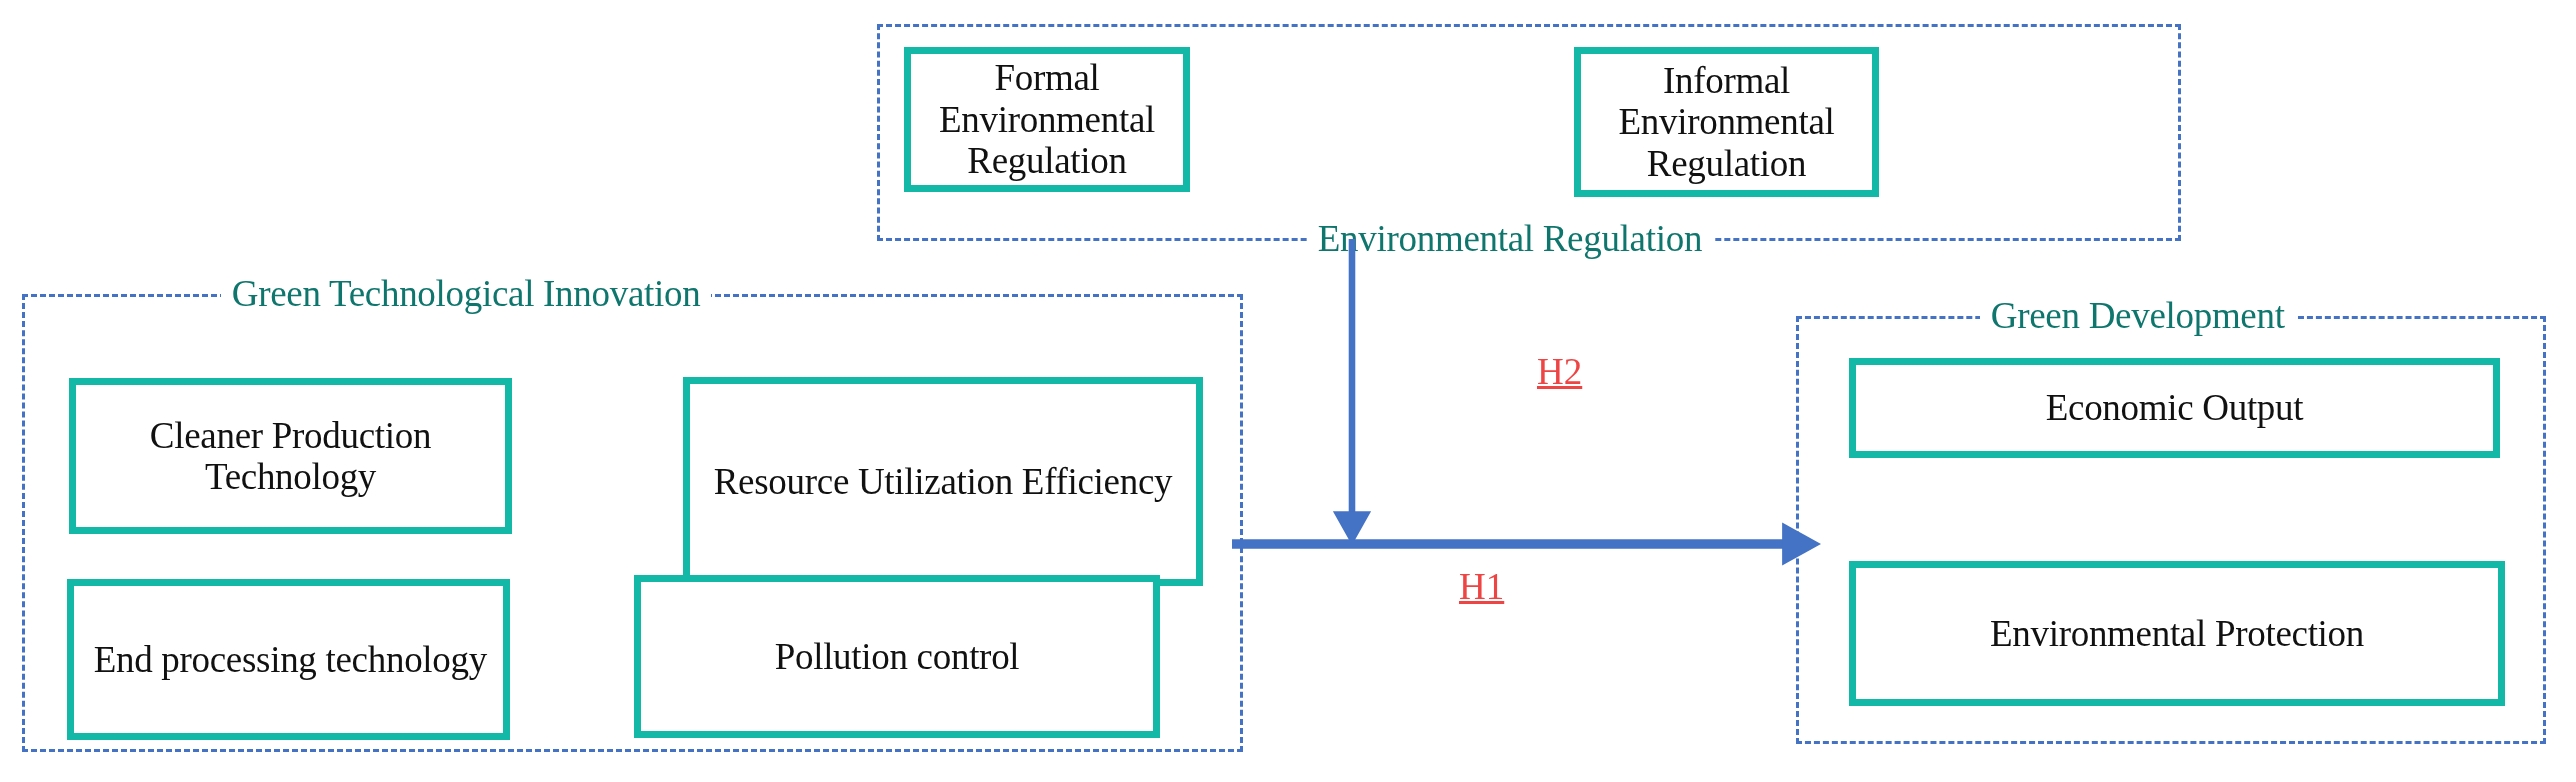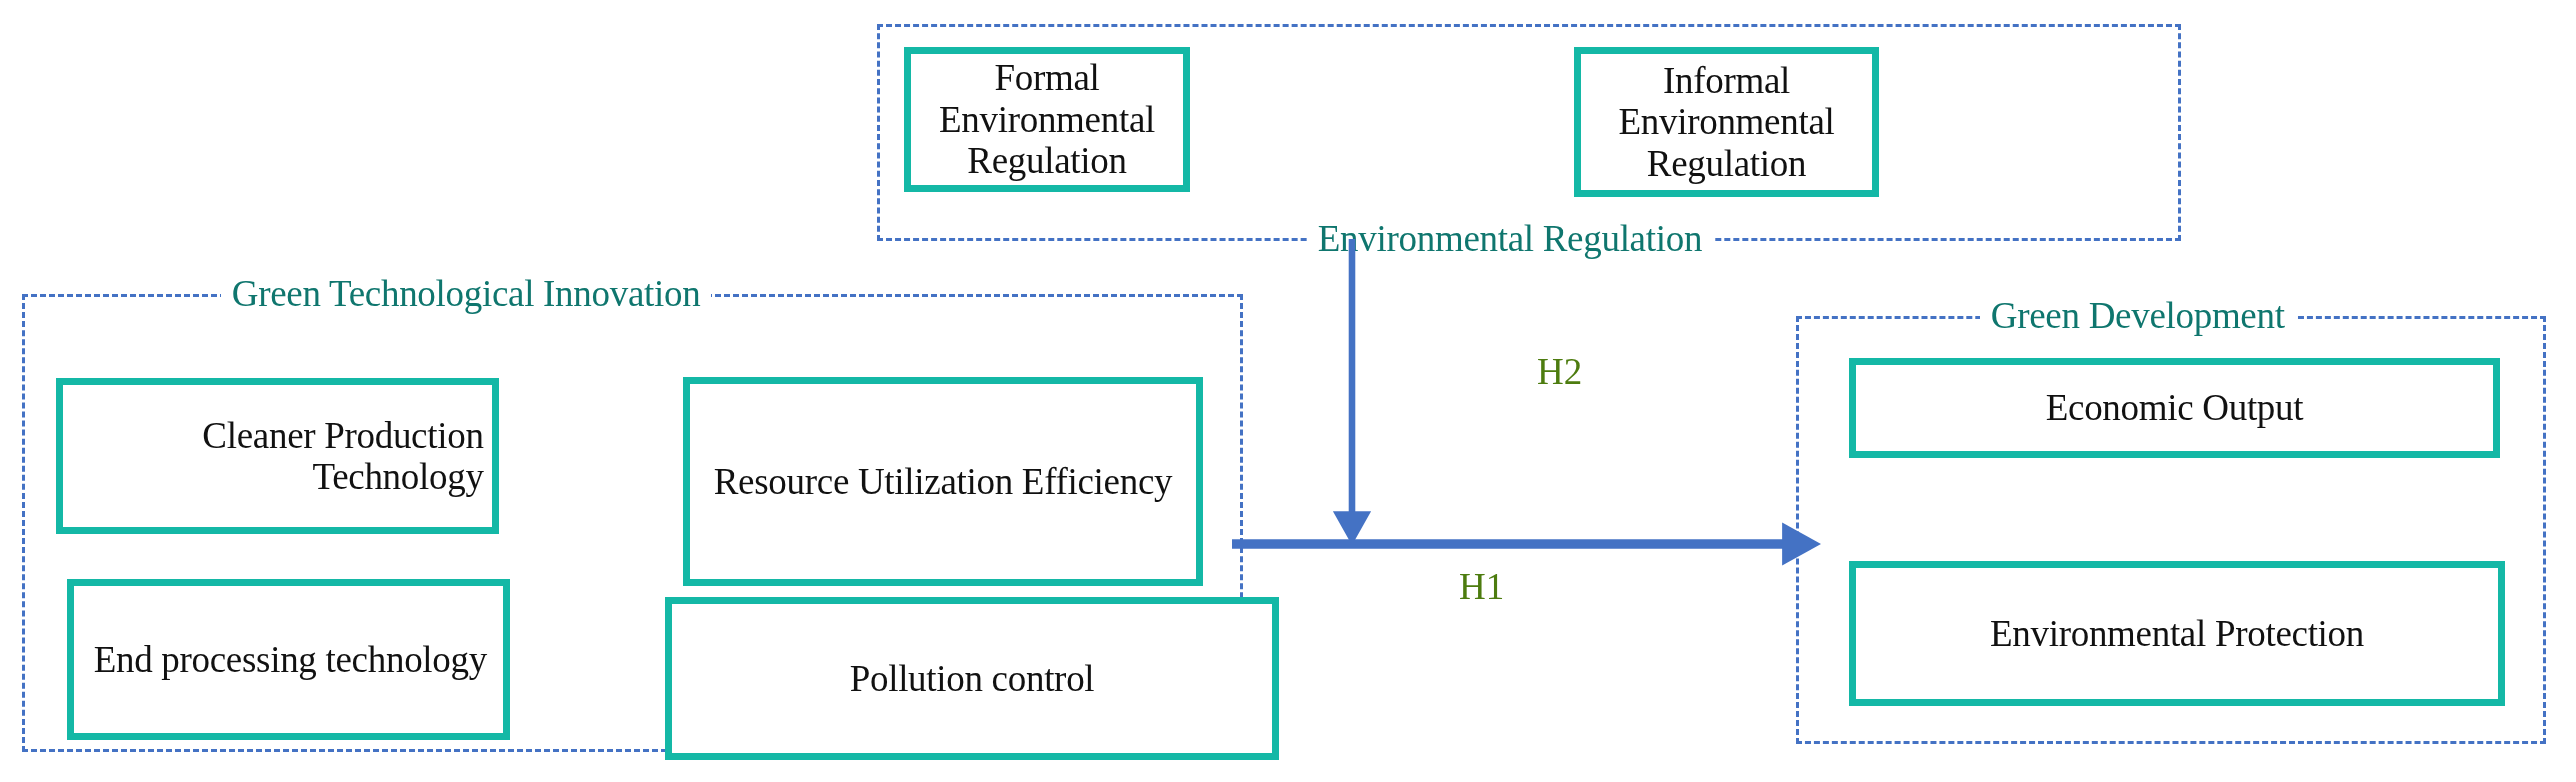--- a/index.html
+++ b/index.html
@@ -62,38 +62,39 @@
   
   .arrow-svg {
     position: absolute;
     overflow: visible;
   }
 
   .hyp-label {
     position: absolute;
     font-size: 37px;
     line-height: 1.0;
-    color: #4d7c0f;
+    color: #ef4444;
     white-space: nowrap;
+    text-decoration: underline;
   }
 
   
   #group-er        { left: 877px; top: 24px;  width: 1304px; height: 217px; }
   #label-er        { left: 1307px; top: 220px; }
 
   #box-formal      { left: 904px; top: 47px;  width: 286px; height: 145px; }
   #box-informal    { left: 1574px; top: 47px;  width: 305px; height: 150px; }
 
   #group-gti       { left: 21.5px;   top: 294px; width: 1221px; height: 458px; }
   #label-gti       { left: 221px;  top: 275px; }
 
-  #box-cleaner     { left: 56px;  top: 378px; width: 443px; height: 156px; text-align: right; }
+  #box-cleaner     { left: 69px;  top: 378px; width: 443px; height: 156px; }
   #box-resource    { left: 683px; top: 377px; width: 520px; height: 209px; }
   #box-end         { left: 67px;  top: 579px; width: 443px; height: 161px; padding-left: 12px; }
-  #box-pollution   { left: 665px; top: 575px; width: 614px; height: 163px; margin-top: 22px; }
+  #box-pollution   { left: 634px; top: 575px; width: 526px; height: 163px; }
 
   #group-gd        { left: 1796px; top: 316px; width: 750px; height: 428px; }
   #label-gd        { left: 1980px; top: 297px; }
 
   #box-economic    { left: 1849px; top: 358px; width: 651px; height: 100px; }
   #box-envprot     { left: 1849px; top: 561px; width: 656px; height: 145px; }
 
   #arrow-h2        { left: 1316px; top: 239px; width: 72px; height: 311px; }
   #arrow-h1        { left: 1232px; top: 514px; width: 592px; height: 60px; }
 

